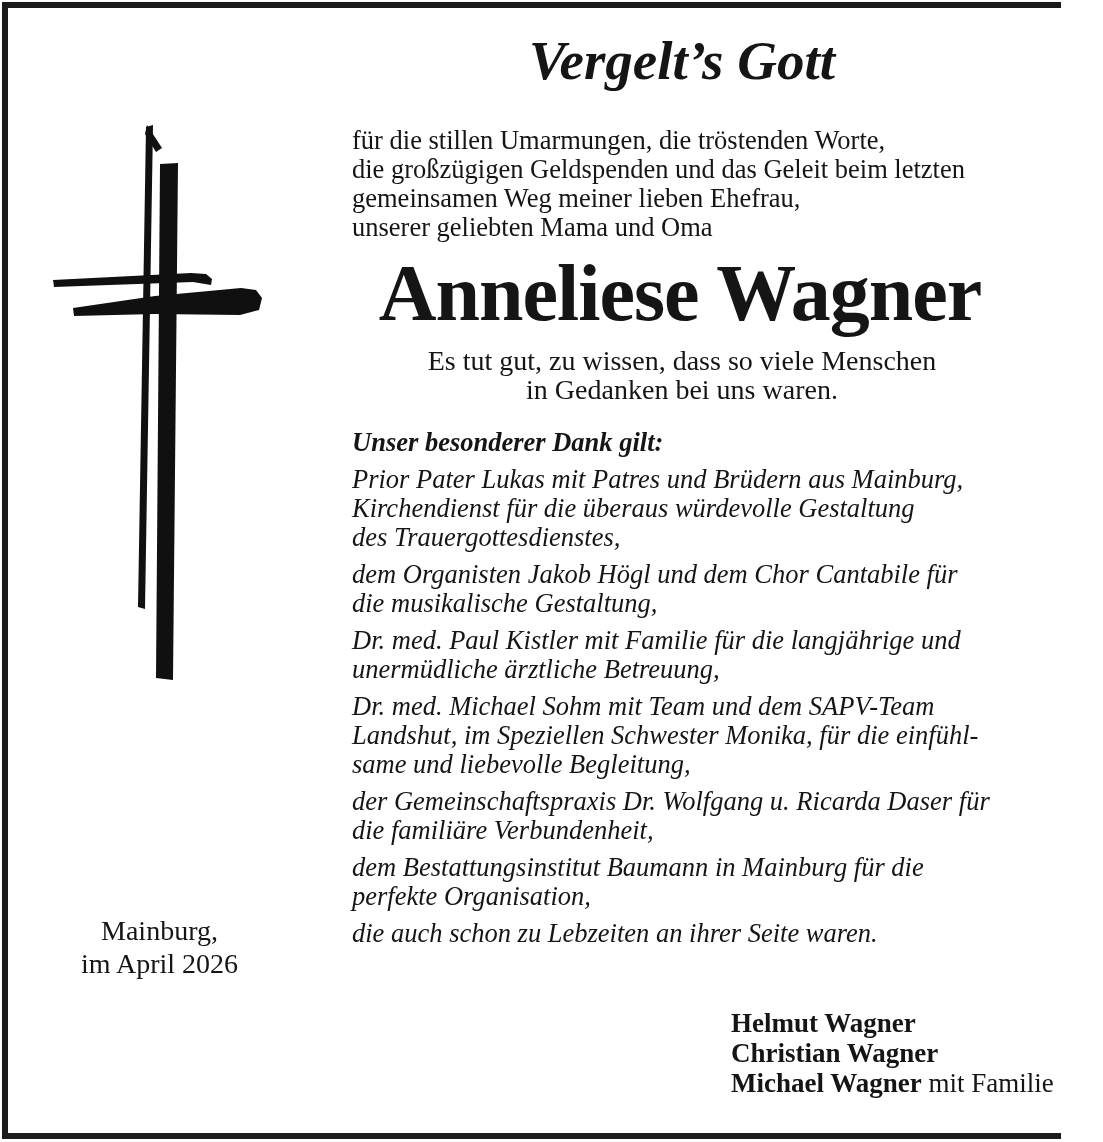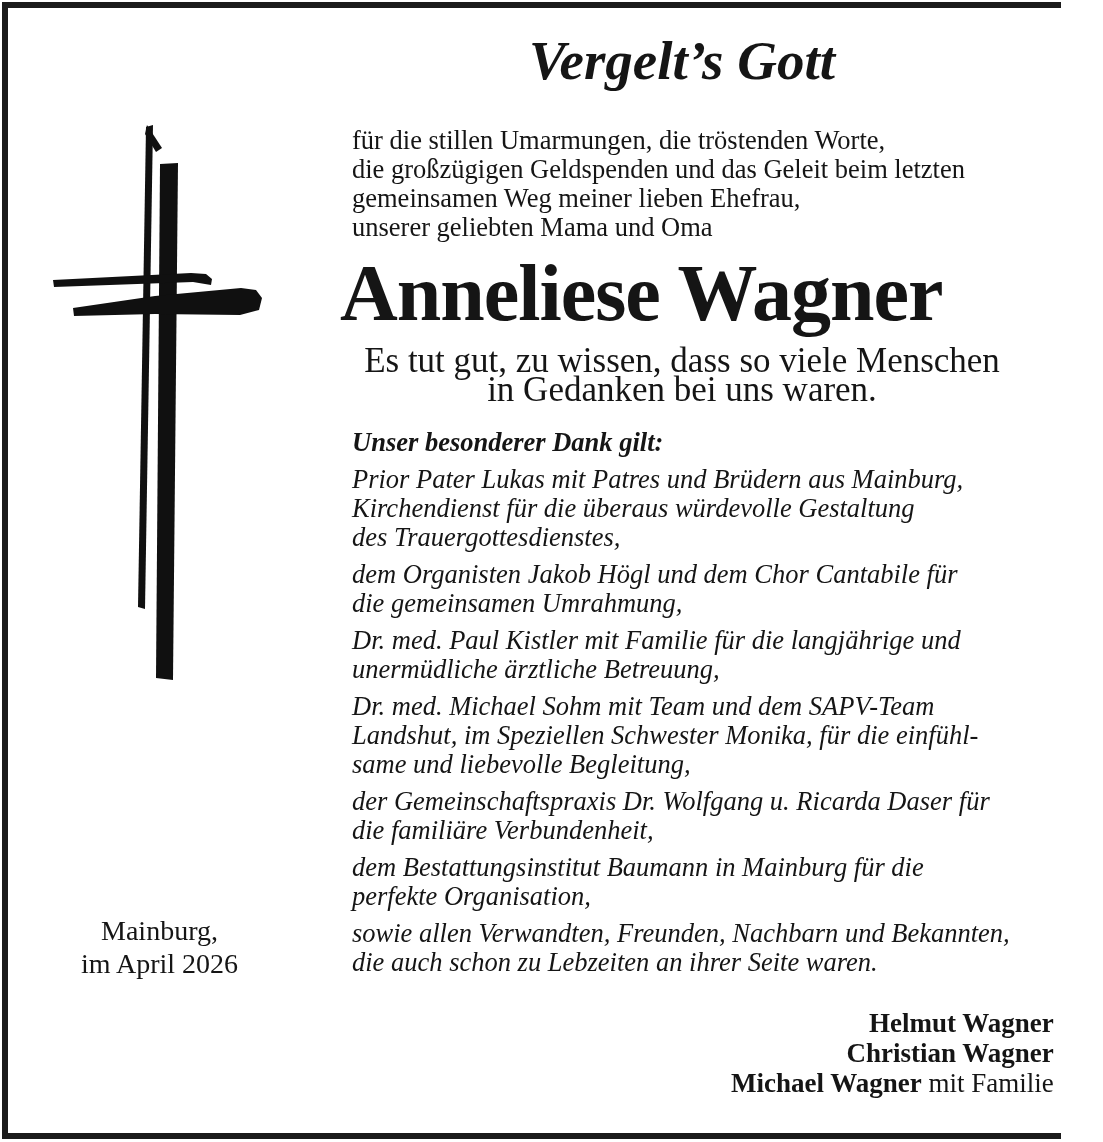--- a/index.html
+++ b/index.html
@@ -27,42 +27,42 @@
     text-align:center; white-space:nowrap;
   }
   .intro {
     position:absolute; left:352px; top:126px; width:660px;
     font-size:26.5px; line-height:29px; 
   }
   .intro .line { white-space:nowrap; }
   .name {
     position:absolute; left:340px; top:248px; width:680px;
     font-size:80px; line-height:90px; font-weight:700; letter-spacing:-1px;
-    white-space:nowrap;
+    text-align:center; white-space:nowrap;
   }
   .quote {
     position:absolute; left:352px; top:346px; width:660px;
-    font-size:35px; line-height:29px; text-align:center;
+    font-size:28px; line-height:29px; text-align:center;
   }
   .quote .line { white-space:nowrap; }
   .thanks {
     position:absolute; left:352px; top:428px; width:716px;
     font-size:26.5px; line-height:29px;font-style:italic;
   }
   .thanks .heading { font-weight:700; white-space:nowrap; }
   .thanks .para { margin-top:8px; }
   .thanks .line { white-space:nowrap; }
   .dateline {
     position:absolute; left:52px; top:914px; width:215px;
     font-size:28px; line-height:33px; text-align:center;
   }
   .dateline .line { white-space:nowrap; }
   .signatures {
     position:absolute; left:731px; top:1008px;
-    font-size:27px; line-height:30px;text-align:right;
+    font-size:27px; line-height:30px;
   }
   .signatures .sig { white-space:nowrap; }
   .signatures .b { font-weight:700; }
 </style>
 </head>
 <body>
 
 <div class="sheet">
   <div class="frame"></div>
 
@@ -94,21 +94,21 @@
     <div class="heading">Unser besonderer Dank gilt:</div>
 
     <div class="para">
       <div class="line">Prior Pater Lukas mit Patres und Brüdern aus Mainburg,</div>
       <div class="line">Kirchendienst für die überaus würdevolle Gestaltung</div>
       <div class="line">des Trauergottesdienstes,</div>
     </div>
 
     <div class="para">
       <div class="line">dem Organisten Jakob Högl und dem Chor Cantabile für</div>
-      <div class="line">die gemeinsamen Umrahmung,</div>
+      <div class="line">die musikalische Gestaltung,</div>
     </div>
 
     <div class="para">
       <div class="line">Dr. med. Paul Kistler mit Familie für die langjährige und</div>
       <div class="line">unermüdliche ärztliche Betreuung,</div>
     </div>
 
     <div class="para">
       <div class="line">Dr. med. Michael Sohm mit Team und dem SAPV-Team</div>
       <div class="line">Landshut, im Speziellen Schwester Monika, für die einfühl-</div>
@@ -119,21 +119,20 @@
       <div class="line">der Gemeinschaftspraxis Dr. Wolfgang u. Ricarda Daser für</div>
       <div class="line">die familiäre Verbundenheit,</div>
     </div>
 
     <div class="para">
       <div class="line">dem Bestattungsinstitut Baumann in Mainburg für die</div>
       <div class="line">perfekte Organisation,</div>
     </div>
 
     <div class="para">
-      <div class="line">sowie allen Verwandten, Freunden, Nachbarn und Bekannten,</div>
       <div class="line">die auch schon zu Lebzeiten an ihrer Seite waren.</div>
     </div>
   </div>
 
   <div class="dateline">
     <div class="line">Mainburg,</div>
     <div class="line">im April 2026</div>
   </div>
 
   <div class="signatures">

